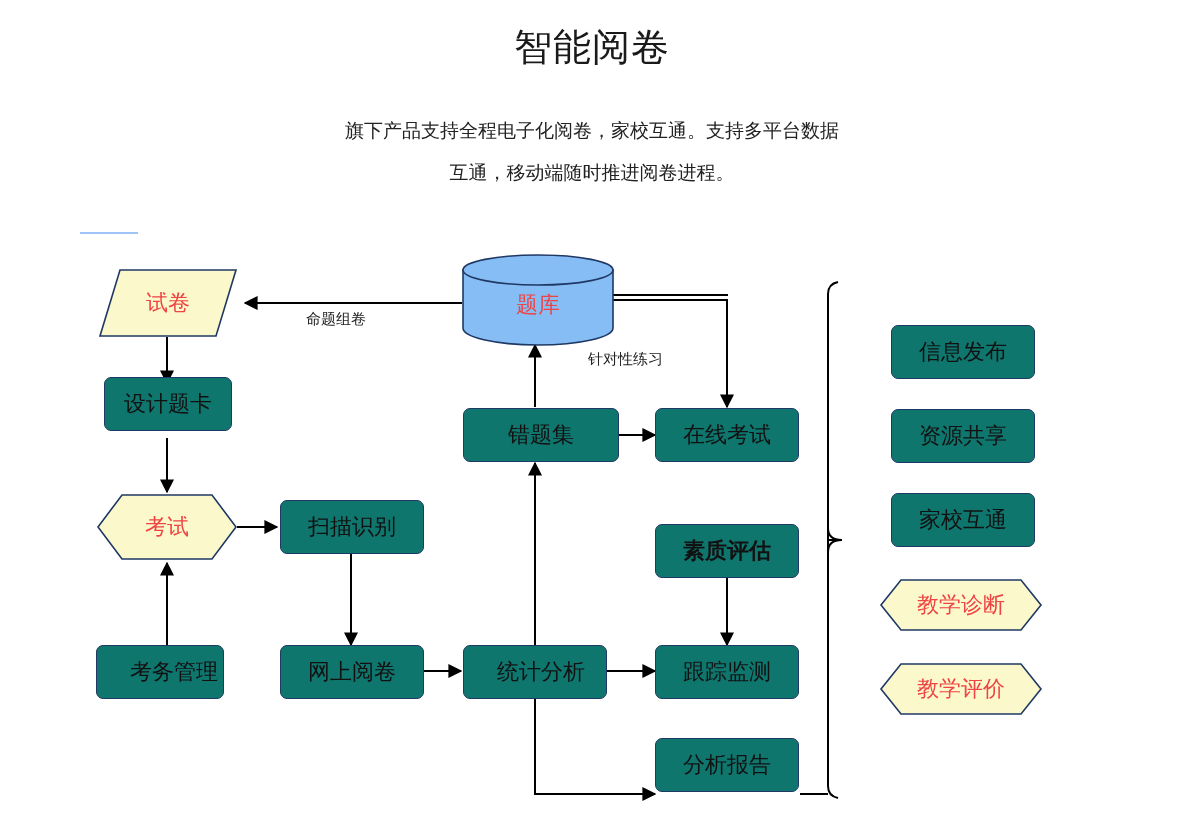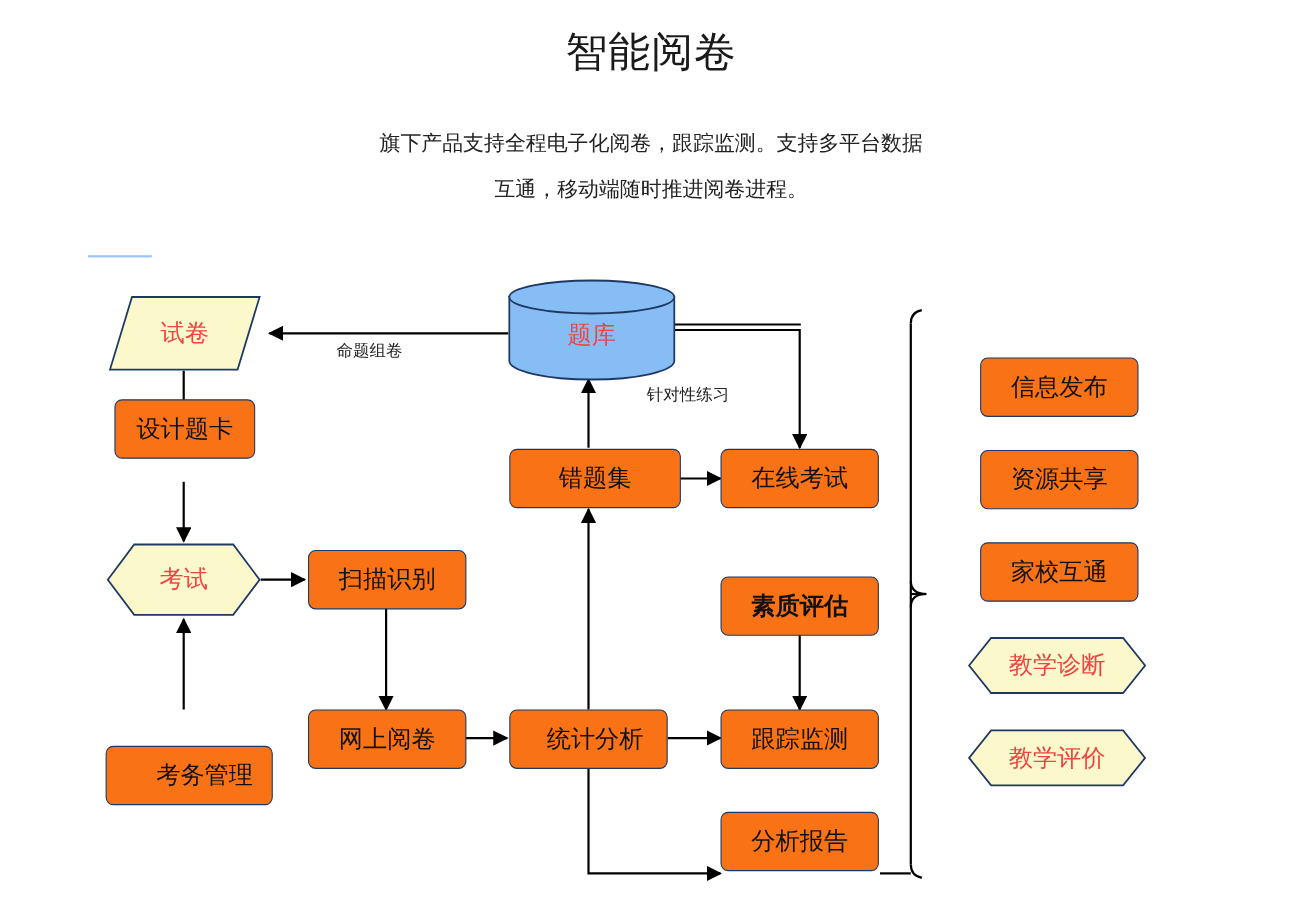--- a/index.html
+++ b/index.html
@@ -57,21 +57,21 @@
     display: flex;
     align-items: center;
     justify-content: center;
     font-size: 22px;
     color: #111;
     text-align: center;
     line-height: 1.1;
     white-space: nowrap;
   }
   .rect {
-    background: #f97316;
+    background: #0f766e;
     border: 1.6px solid #1f3864;
     border-radius: 7px;
   }
   .shape-svg {
     position: absolute;
     left: 0;
     top: 0;
     overflow: visible;
   }
   .shape-label {
@@ -90,21 +90,21 @@
     color: #222;
     white-space: nowrap;
   }
 </style>
 </head>
 <body>
 
 <div id="page-title">智能阅卷</div>
 
 <div id="subtitle">
-  <div>旗下产品支持全程电子化阅卷，跟踪监测。支持多平台数据</div>
+  <div>旗下产品支持全程电子化阅卷，家校互通。支持多平台数据</div>
   <div>互通，移动端随时推进阅卷进程。</div>
 </div>
 
 <div id="accent-rule"></div>
 
 <div id="diagram">
 
   <svg class="shape-svg" width="1184" height="835">
     <defs>
       <marker id="arrow" viewBox="0 0 10 10" refX="9" refY="5" markerWidth="7" markerHeight="7" orient="auto-start-reverse">
@@ -158,32 +158,32 @@
     <svg width="140" height="70" class="shape-svg">
       <polygon points="22,2 138,2 118,68 2,68" fill="#fbf8cc" stroke="#1f3864" stroke-width="1.6"></polygon>
     </svg>
     <span class="shape-label" style="left:0;top:0;width:140px;height:70px;">试卷</span>
   </div>
 
   <div class="edge-label" style="left:306px; top:310px;">命题组卷</div>
 
   <div class="edge-label" style="left:588px; top:350px;">针对性练习</div>
 
-  <div class="node rect" style="left:104px; top:363px; width:128px; height:54px;">
+  <div class="node rect" style="left:104px; top:377px; width:128px; height:54px;">
     <span>设计题卡</span>
   </div>
 
   <div class="node" style="left:96px; top:492px; width:142px; height:70px;">
     <svg width="142" height="70" class="shape-svg">
       <polygon points="2,35 26,3 116,3 140,35 116,67 26,67" fill="#fbf8cc" stroke="#1f3864" stroke-width="1.6"></polygon>
     </svg>
     <span class="shape-label" style="left:0;top:0;width:142px;height:70px;">考试</span>
   </div>
 
-  <div class="node rect" style="left:96px; top:678px; width:152px; height:54px;padding-left:28px;">
+  <div class="node rect" style="left:96px; top:645px; width:128px; height:54px;padding-left:28px;">
     <span>考务管理</span>
   </div>
 
   <div class="node rect" style="left:280px; top:500px; width:144px; height:54px;">
     <span>扫描识别</span>
   </div>
 
   <div class="node rect" style="left:280px; top:645px; width:144px; height:54px;">
     <span>网上阅卷</span>
   </div>

